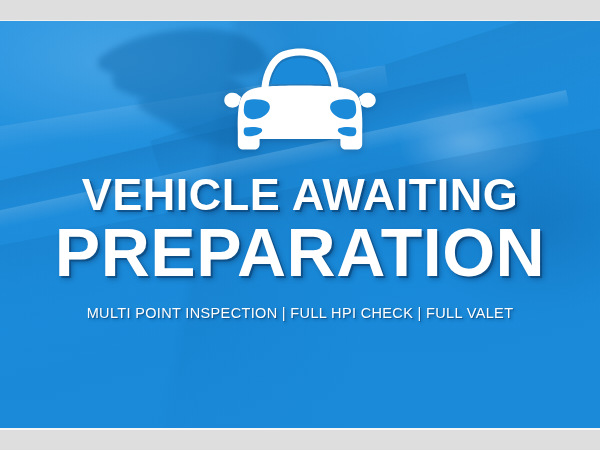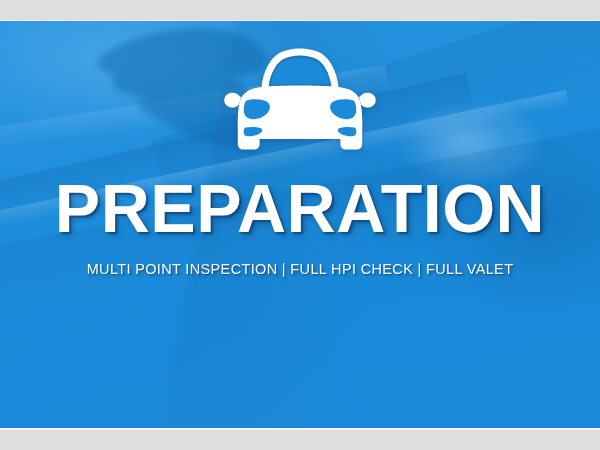--- a/index.html
+++ b/index.html
@@ -322,20 +322,21 @@
             <path d="M57 41
                      C59 29.5, 64 21.5, 69.5 18.5
                      C74 16, 80 15, 86 15
                      C92 15, 98 16, 102.5 18.5
                      C108 21.5, 113 29.5, 115 41 Z"></path>
           </g>
         </svg>
       </div>
 
       <div class="headline">
+        <div class="headline-line-1">VEHICLE AWAITING</div>
         <div class="headline-line-2">PREPARATION</div>
       </div>
 
       <div class="subtitle">MULTI POINT INSPECTION | FULL HPI CHECK | FULL VALET</div>
 
     </div>
   </div>
 </div>
 
 </body></html>

